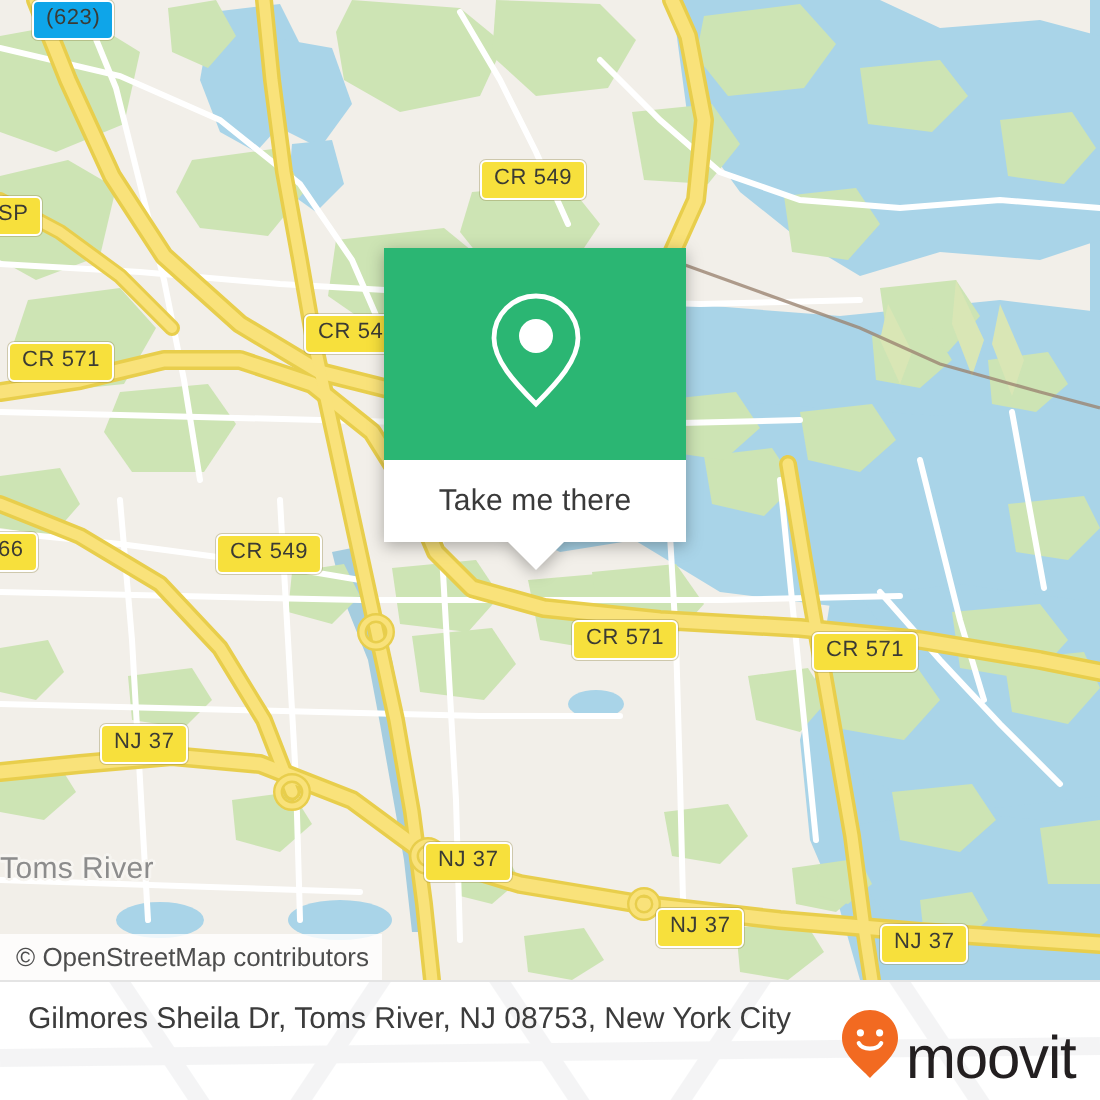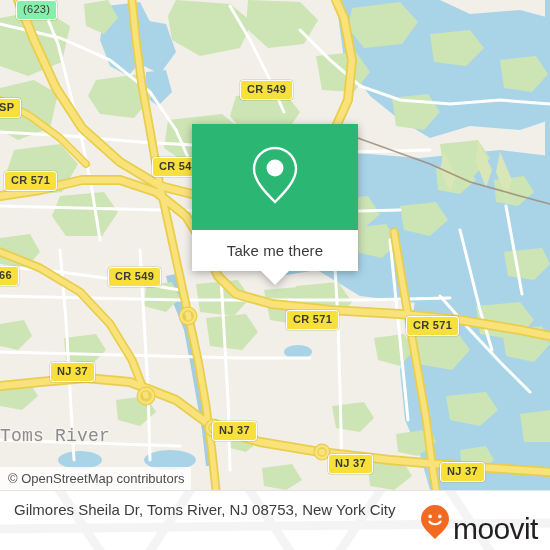--- a/index.html
+++ b/index.html
@@ -10,55 +10,54 @@
   }
   #app{position:relative;width:550px;height:550px;overflow:hidden;}
 
   
   #map-area{position:absolute;left:0;top:0;width:550px;height:490px;overflow:hidden;background:#F2EFE9;}
   #map-svg{position:absolute;left:0;top:0;width:550px;height:490px;display:block;}
 
   .map-label{
     position:absolute;
     color:#8c8c8c;
-    font-size:18px;
+    font-size:15px;
     font-weight:400;
     letter-spacing:.2px;
     white-space:nowrap;
     text-shadow:
       1.5px 0 #f7f5f1,-1.5px 0 #f7f5f1,0 1.5px #f7f5f1,0 -1.5px #f7f5f1,
       1px 1px #f7f5f1,-1px -1px #f7f5f1,1px -1px #f7f5f1,-1px 1px #f7f5f1;
-    font-family: Liberation Mono, monospace;
   }
 
   .shield{
     position:absolute;
     background:#F7E03C;
     border:1.5px solid #ffffff;
     border-radius:3px;
     color:#3b3b34;
     font-size:11px;
-    font-weight:bold;
+    font-weight:normal;
     letter-spacing:.3px;
     line-height:1;
     padding:3px 6px 4px 6px;
     white-space:nowrap;
     box-shadow:0 0 0 .5px rgba(140,130,60,.35);
   }
   .shield.paren{
-    background:#86efac;
+    background:#0ea5e9;
     font-weight:normal;
     font-size:11px;
   }
 
   
   #popup{
     position:absolute;
     left:192px;top:124px;
-    width:166px;
+    width:151px;
     filter:drop-shadow(0 2px 4px rgba(0,0,0,.30));
   }
   #popup-head{
     height:106px;
     background:#2BB673;
     display:flex;align-items:center;justify-content:center;
   }
   #popup-foot{
     height:41px;
     background:#ffffff;

